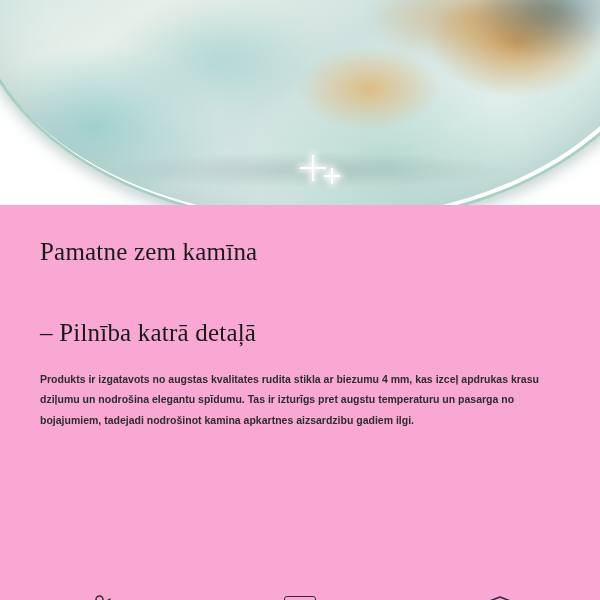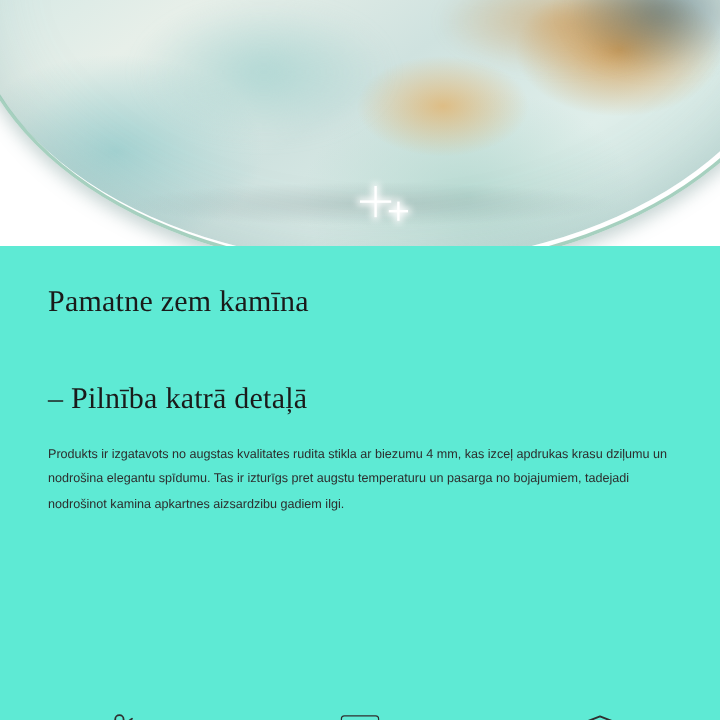--- a/index.html
+++ b/index.html
@@ -10,21 +10,21 @@
     width: 600px;
     height: 600px;
     background: #ffffff;
     font-family: "Liberation Sans", sans-serif;
     overflow: hidden;
   }
   .page {
     position: relative;
     width: 600px;
     height: 600px;
-    background: #5eead4;
+    background: #f9a8d4;
     overflow: hidden;
   }
 
   
   .hero {
     position: absolute;
     left: 0;
     top: 0;
     width: 600px;
     height: 205px;
@@ -147,20 +147,21 @@
   .headline .line2 {
     display: block;
     margin-top: 48px;
   }
   .body-copy {
     margin: 20px 16px 0 40px;
     font-size: 10.5px;
     line-height: 1.95;
     color: #2d2d2d;
     max-width: 525px;
+    font-weight: bold;
   }
 
   
   .features {
     position: absolute;
     left: 0;
     top: 590px;
     width: 600px;
   }
   .feature-row {

